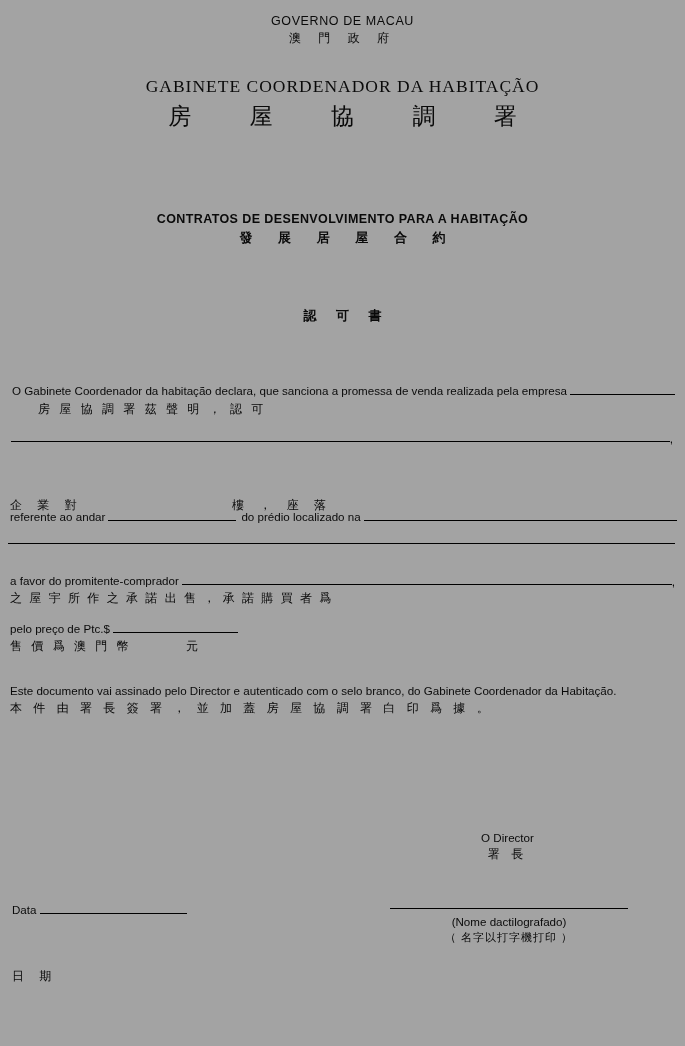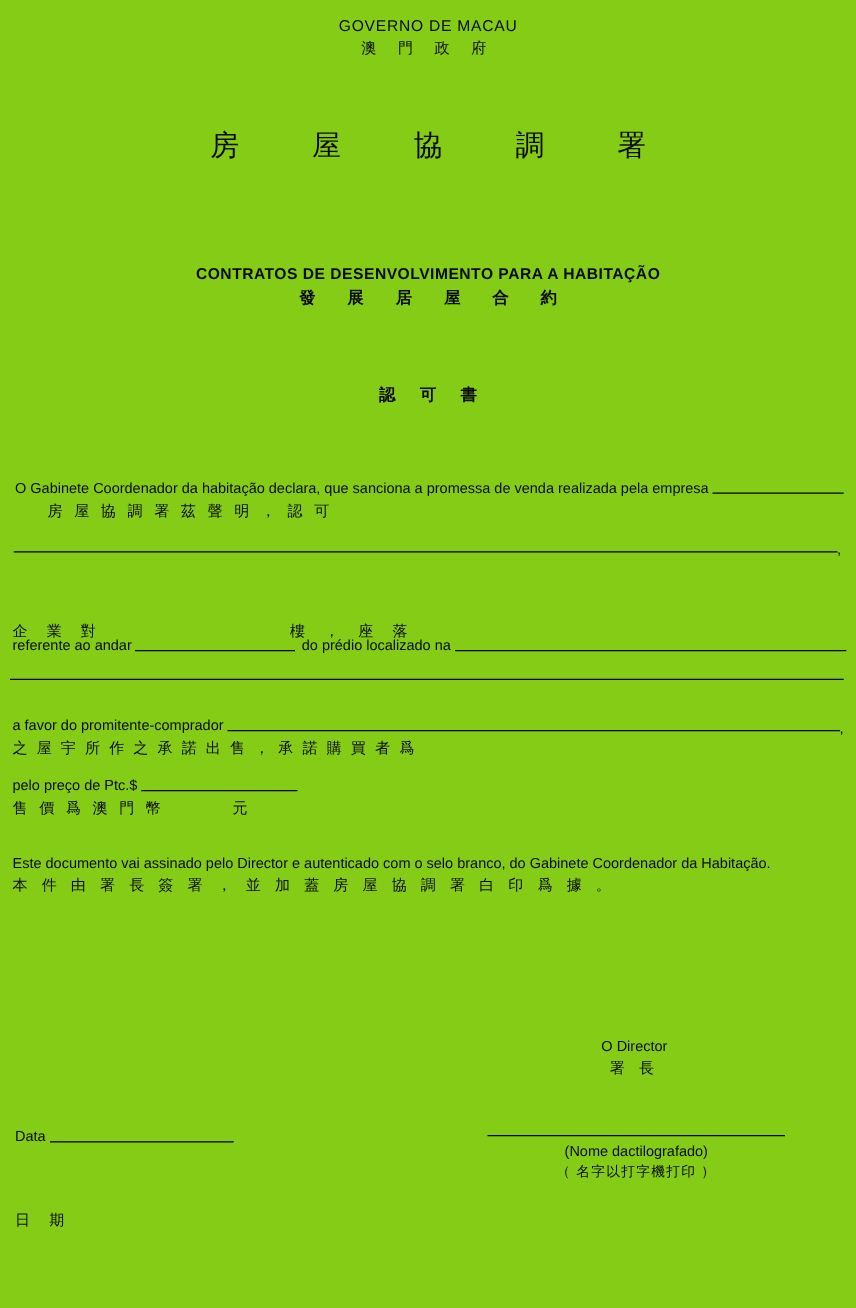--- a/index.html
+++ b/index.html
@@ -5,21 +5,21 @@
   * { margin:0; padding:0; box-sizing:border-box; }
   html,body { background:#e8e8e8; }
   body {
     width:685px; height:1046px;
     font-family:"Liberation Sans", sans-serif;
     color:#0a0a0a;
   }
   .page {
     position:relative;
     width:685px; height:1046px;
-    background:#84cc16;
+    background:#a3a3a3;
     overflow:hidden;
   }
   .abs { position:absolute; }
   .center { left:0; right:0; text-align:center; }
 
   .gov-pt   { top:14px;  font-size:12.5px; letter-spacing:0.6px; }
   .gov-zh   { top:30px;  font-size:12px;  letter-spacing:7px; }
   .office-pt{ top:76px;  font-family:"Liberation Serif", serif; font-size:17.5px; letter-spacing:1px; }
   .office-zh{ top:101px; font-size:23px;  letter-spacing:26px; text-indent:26px; }
 
@@ -70,20 +70,21 @@
 
   .comma { font-size:12px; line-height:10px; }
 </style>
 </head>
 <body>
 
 <div class="page">
 
   <div class="abs center gov-pt">GOVERNO DE MACAU</div>
   <div class="abs center gov-zh zh">澳 門 政 府</div>
+  <div class="abs center office-pt">GABINETE COORDENADOR DA HABITAÇÃO</div>
   <div class="abs center office-zh">房 屋 協 調 署</div>
 
   <div class="abs center s-title-pt s1-pt">CONTRATOS DE DESENVOLVIMENTO PARA A HABITAÇÃO</div>
   <div class="abs center s-title-zh s1-zh">發 展 居 屋 合 約</div>
   <div class="abs center s-title-zh s2-zh">認 可 書</div>
 
   <div class="abs row body-text p1-row">
     <span>O Gabinete Coordenador da habitação declara, que sanciona a promessa de venda realizada pela empresa</span>
     <span class="fill"></span>
   </div>

